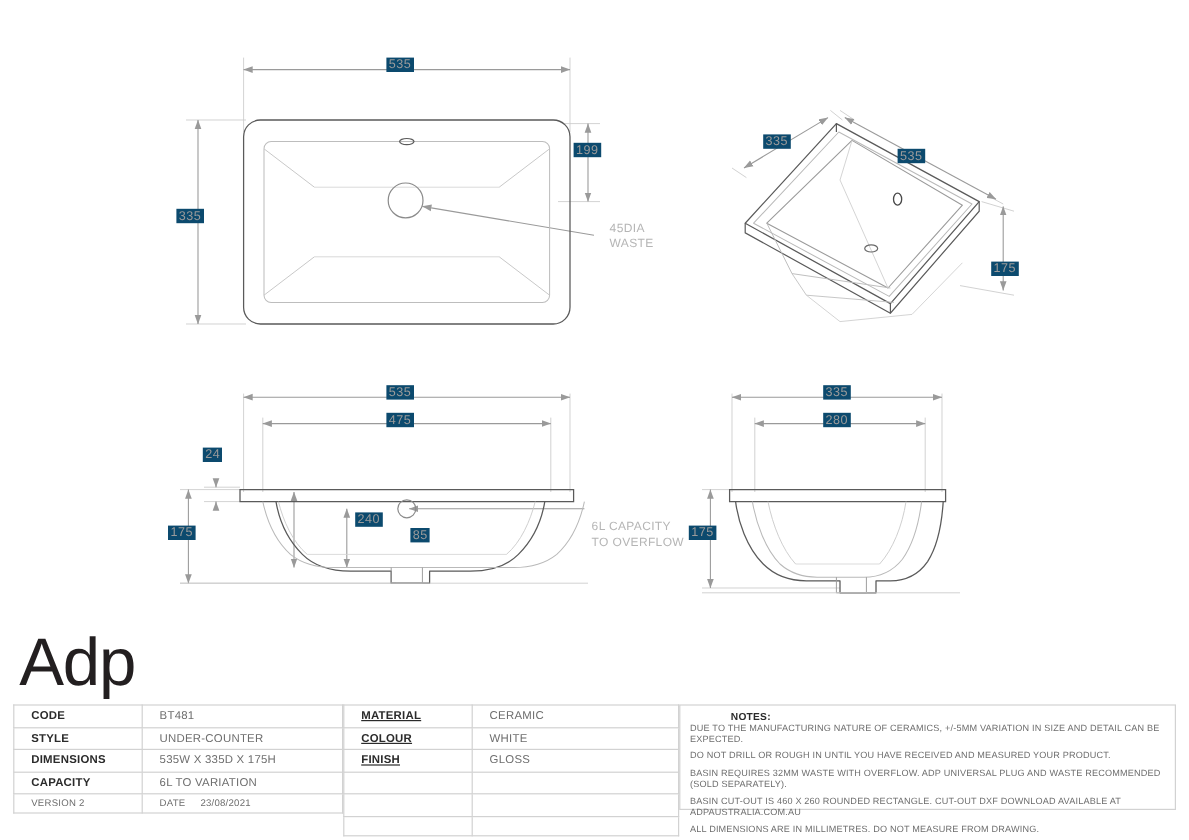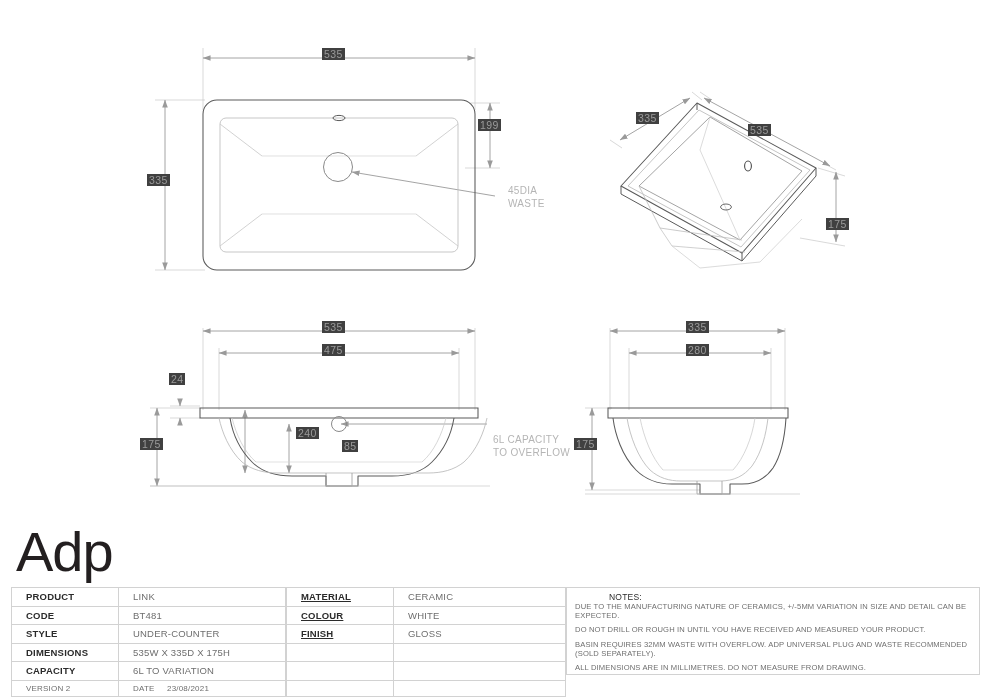--- a/index.html
+++ b/index.html
@@ -47,32 +47,32 @@
   #spec-mat .k{width:92px;text-decoration:underline;}
   #spec-mat td.blank{border-left:1px solid #d2d2d2;border-right:1px solid #d2d2d2;}
 
   
   #notes{
     position:absolute;left:566px;top:587px;
     width:414px;height:88px;
     border:1px solid #d2d2d2;box-sizing:border-box;
     padding:5px 8px 0 8px;
   }
-  #notes .hd{font-size:8.5px;font-weight:normal;color:#2b2b2b;letter-spacing:.2px;line-height:1.15;padding-left:34px;}
+  #notes .hd{font-size:8.5px;font-weight:bold;color:#2b2b2b;letter-spacing:.2px;line-height:1.15;padding-left:34px;}
   #notes p{
     margin:0 0 5.5px 0;font-size:7.6px;color:#6e6e6e;
     letter-spacing:.15px;line-height:1.18;
   }
   #notes p.first{margin-top:0;}
 
   
   .dim{
     position:absolute;font-size:10.5px;color:#9a9a9a;
     letter-spacing:.4px;white-space:nowrap;
-    background:#404040;padding:0 2px;line-height:1.15;
+    background:#0c4a6e;padding:0 2px;line-height:1.15;
   }
   .note-lbl{
     position:absolute;font-size:10px;color:#b5b5b5;
     letter-spacing:.3px;line-height:1.25;white-space:nowrap;
   }
 </style>
 </head>
 <body>
 
 <div id="stage">
@@ -246,24 +246,20 @@
 
   <div class="dim" style="left:686px;top:321px;">335</div>
   <div class="dim" style="left:686px;top:344px;">280</div>
   <div class="dim" style="left:574px;top:438px;">175</div>
 
   <div class="logo">Adp</div>
 
   <table class="spec" id="spec-main">
     <tbody>
       <tr>
-        <td class="k">PRODUCT</td>
-        <td class="v">LINK</td>
-      </tr>
-      <tr>
         <td class="k">CODE</td>
         <td class="v">BT481</td>
       </tr>
       <tr>
         <td class="k">STYLE</td>
         <td class="v">UNDER-COUNTER</td>
       </tr>
       <tr>
         <td class="k">DIMENSIONS</td>
         <td class="v">535W X 335D X 175H</td>
@@ -308,16 +304,17 @@
         <td class="v blank"></td>
       </tr>
     </tbody>
   </table>
 
   <div id="notes">
     <div class="hd">NOTES:</div>
     <p class="first">DUE TO THE MANUFACTURING NATURE OF CERAMICS, +/-5MM VARIATION IN SIZE AND DETAIL CAN BE EXPECTED.</p>
     <p>DO NOT DRILL OR ROUGH IN UNTIL YOU HAVE RECEIVED AND MEASURED YOUR PRODUCT.</p>
     <p>BASIN REQUIRES 32MM WASTE WITH OVERFLOW. ADP UNIVERSAL PLUG AND WASTE RECOMMENDED (SOLD SEPARATELY).</p>
+    <p>BASIN CUT-OUT IS 460 X 260 ROUNDED RECTANGLE. CUT-OUT DXF DOWNLOAD AVAILABLE AT ADPAUSTRALIA.COM.AU</p>
     <p>ALL DIMENSIONS ARE IN MILLIMETRES. DO NOT MEASURE FROM DRAWING.</p>
   </div>
 
 </div>
 
 </body></html>

